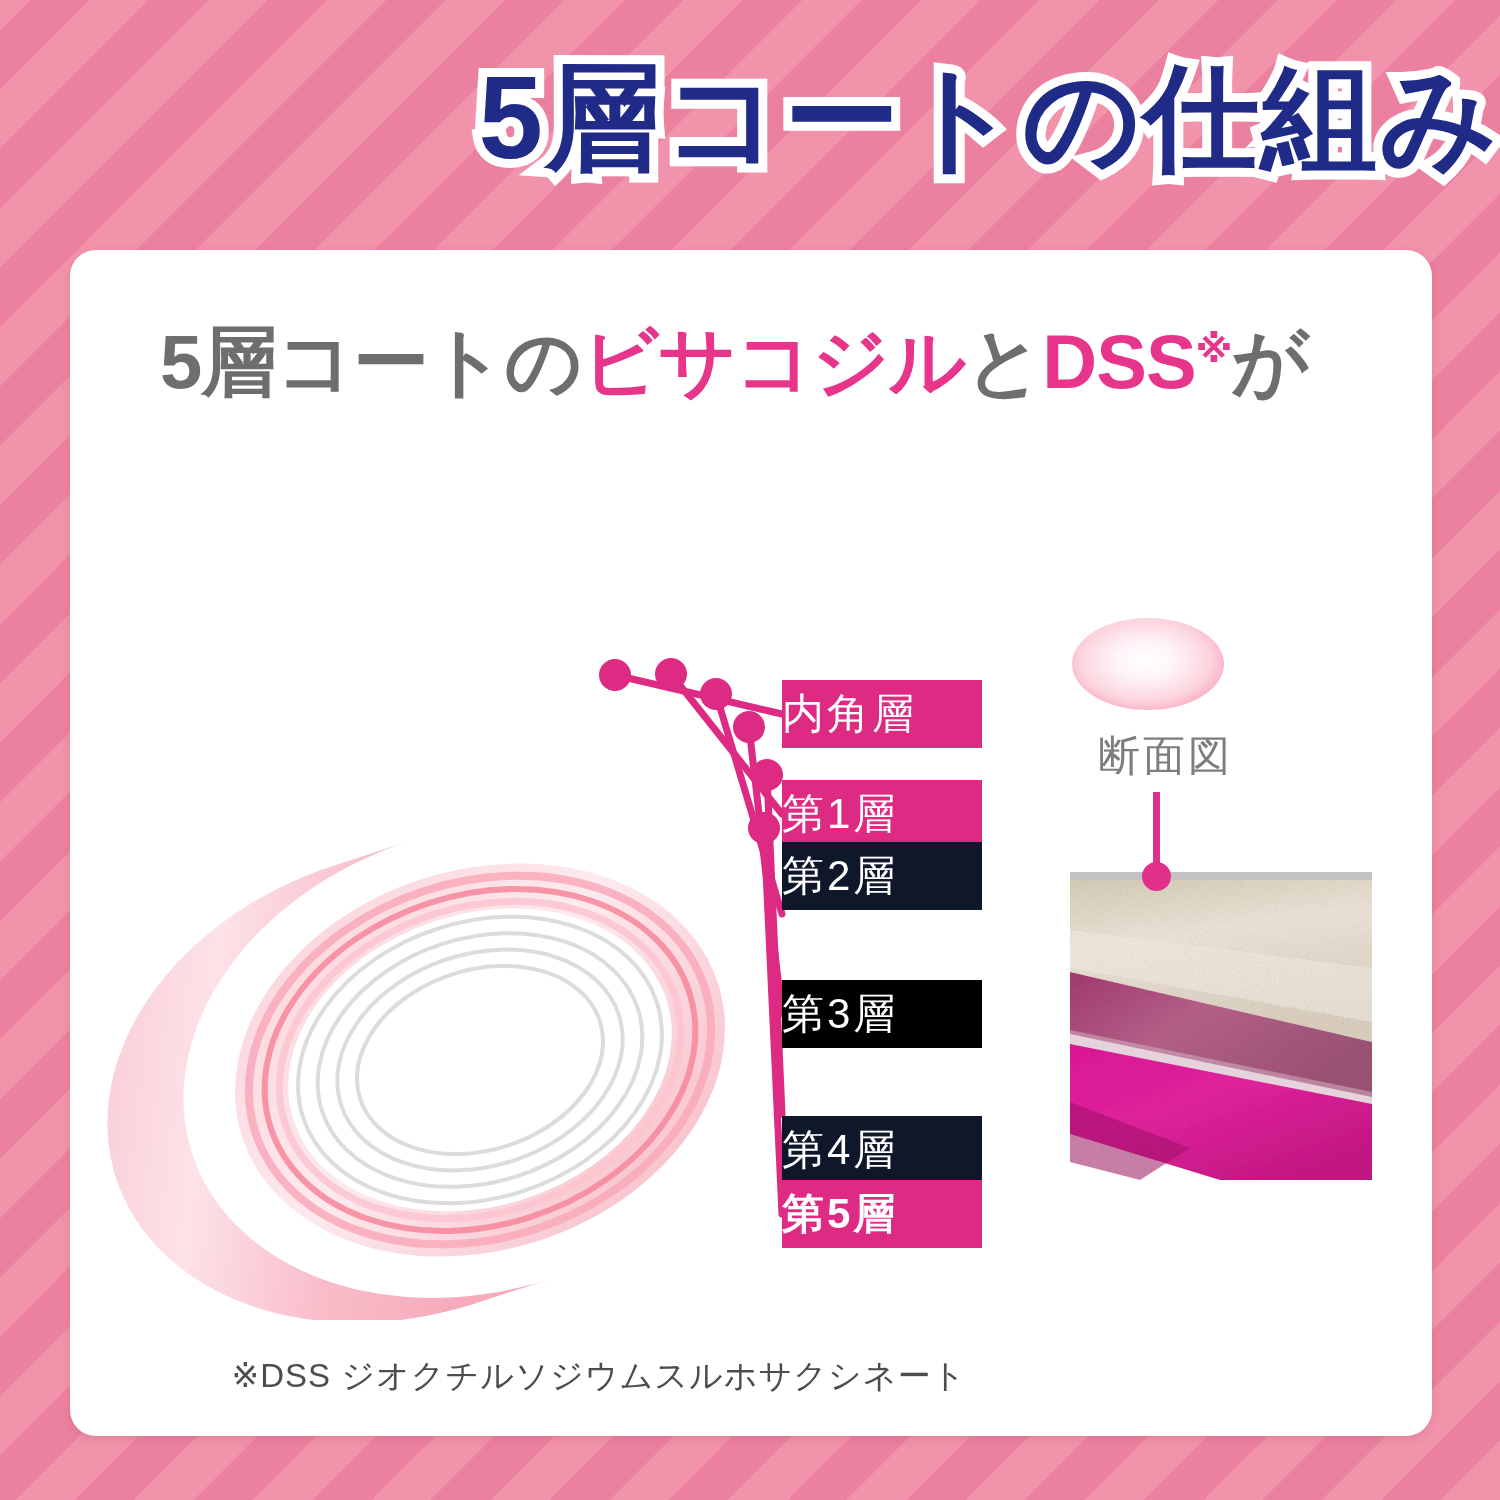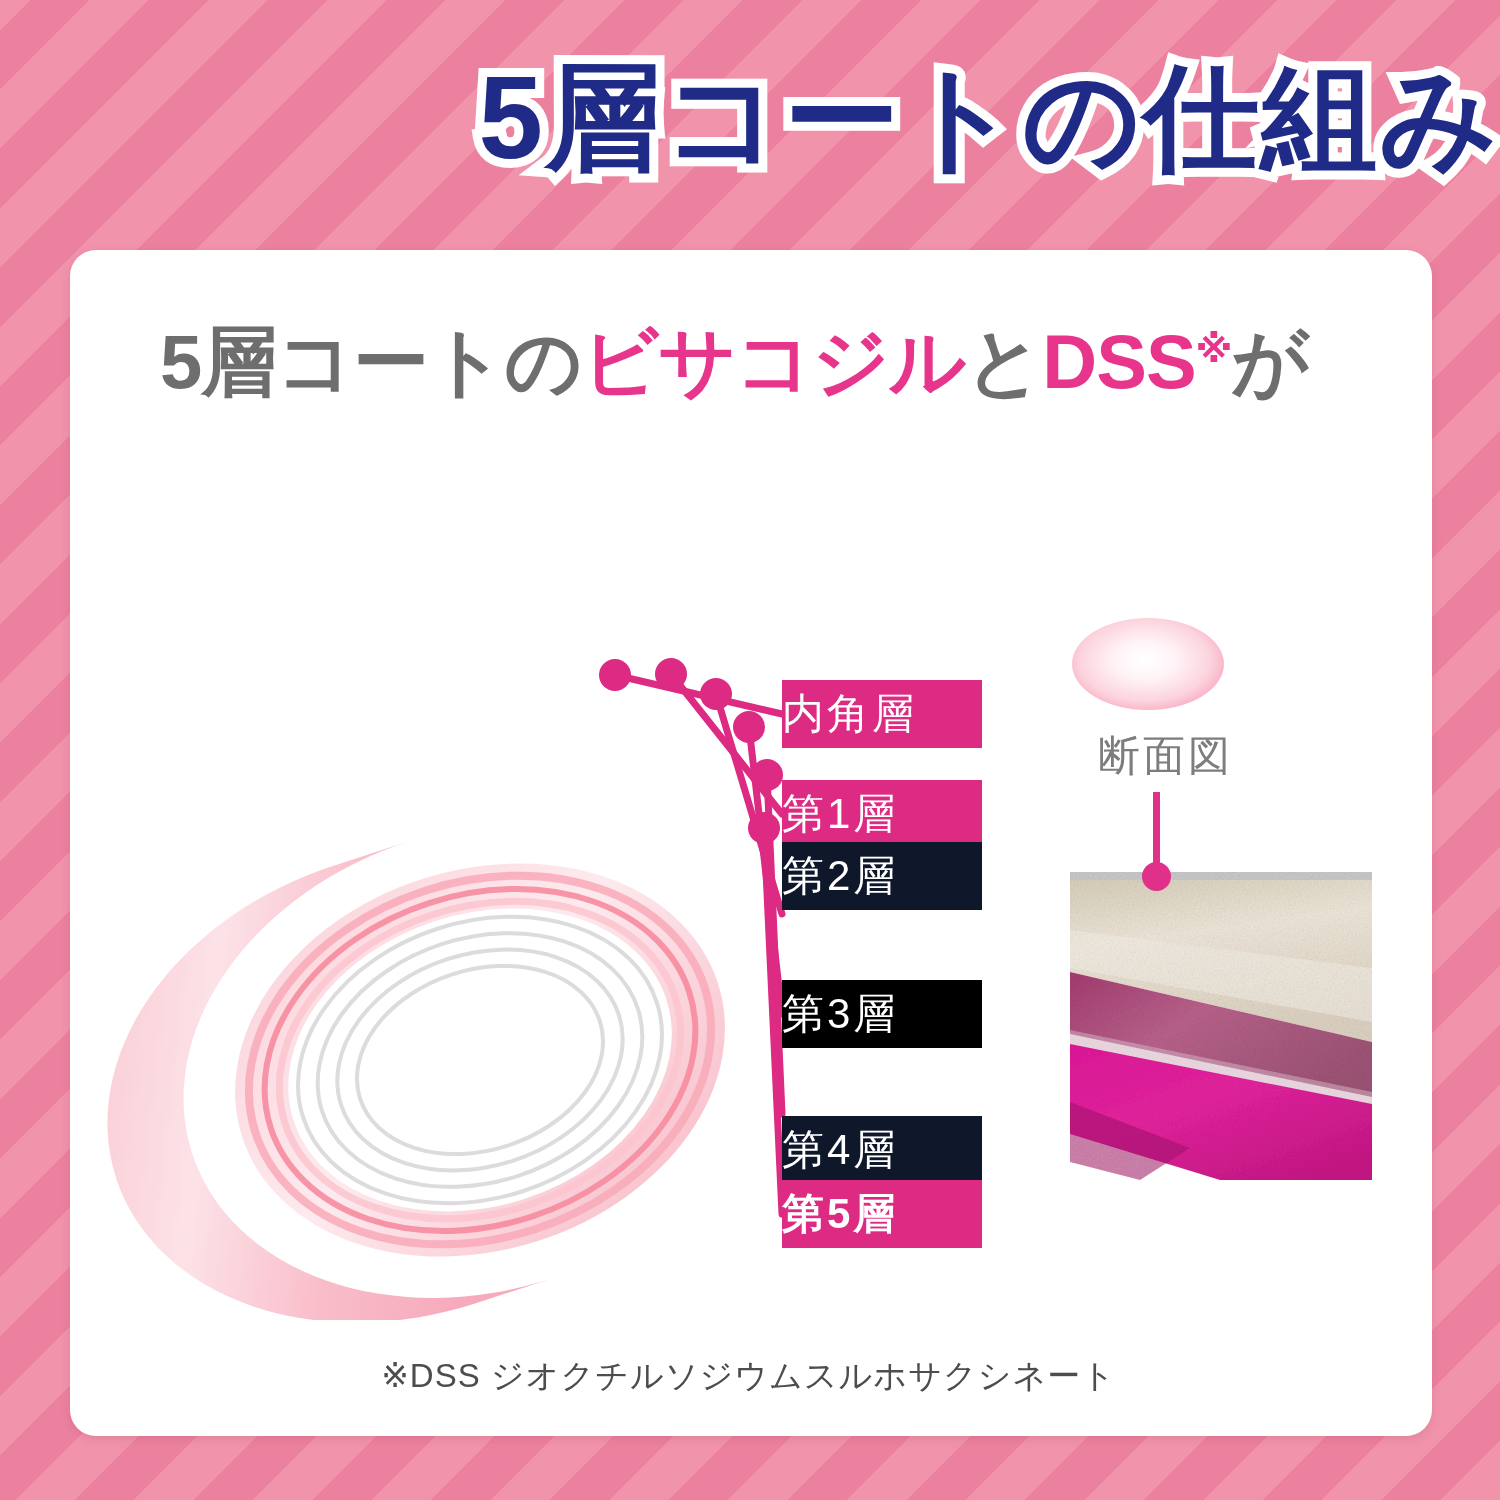--- a/index.html
+++ b/index.html
@@ -145,21 +145,21 @@
   }
   #photo-svg{display:block;width:302px;height:308px;}
 
   
   #footnote{
     position:absolute;
     left:0;top:1104px;
     width:1104px;
     padding-right:58px;
     box-sizing:border-box;
-    text-align:right;
+    text-align:center;
     font-size:33px;
     color:#4d4d4d;
     letter-spacing:1px;
     white-space:nowrap;
     padding-left:12px;
   }
 </style>
 </head>
 <body>
 

